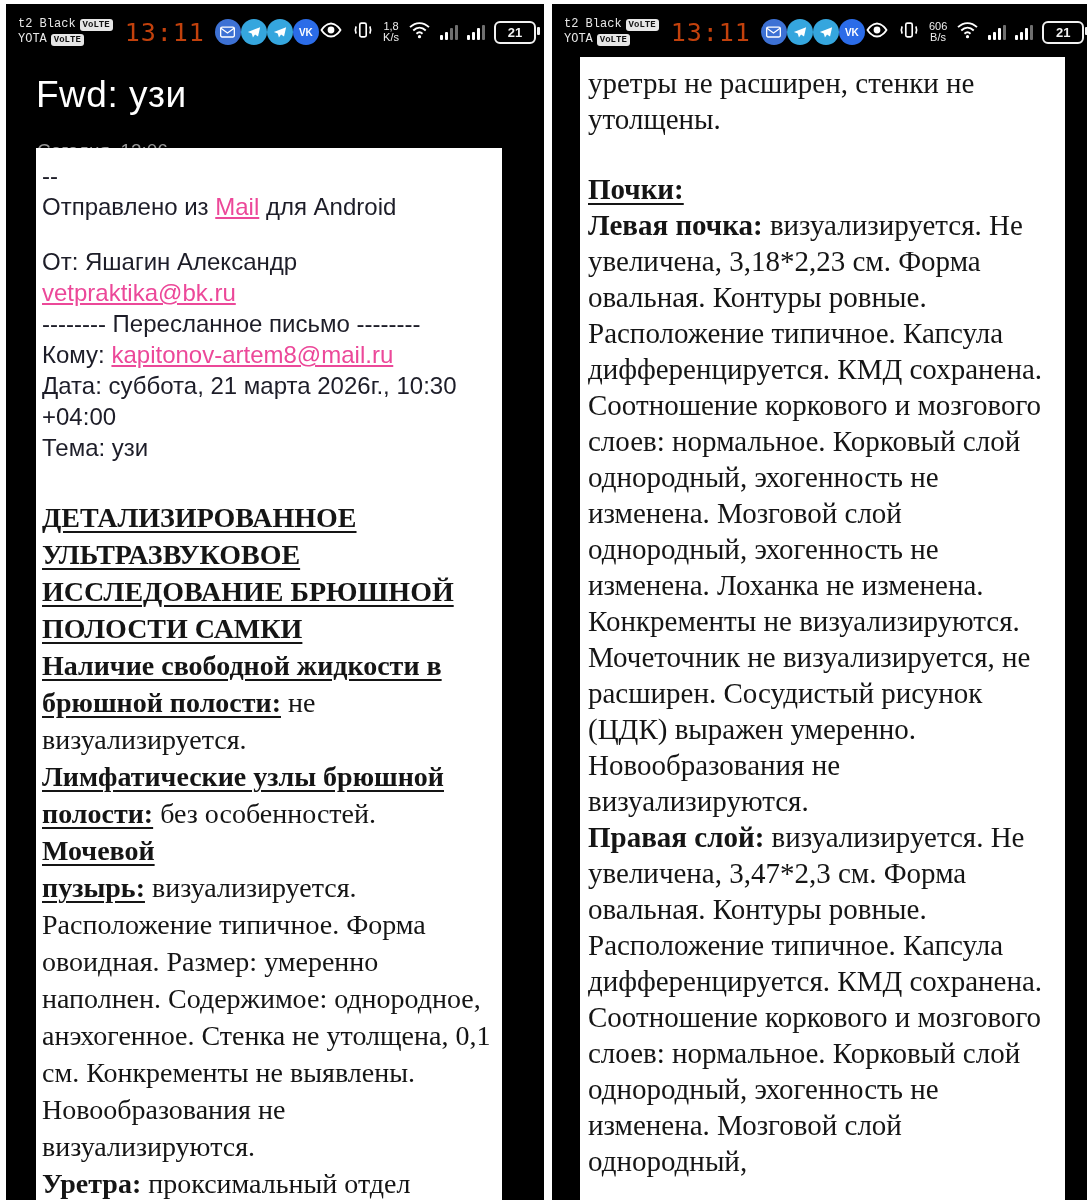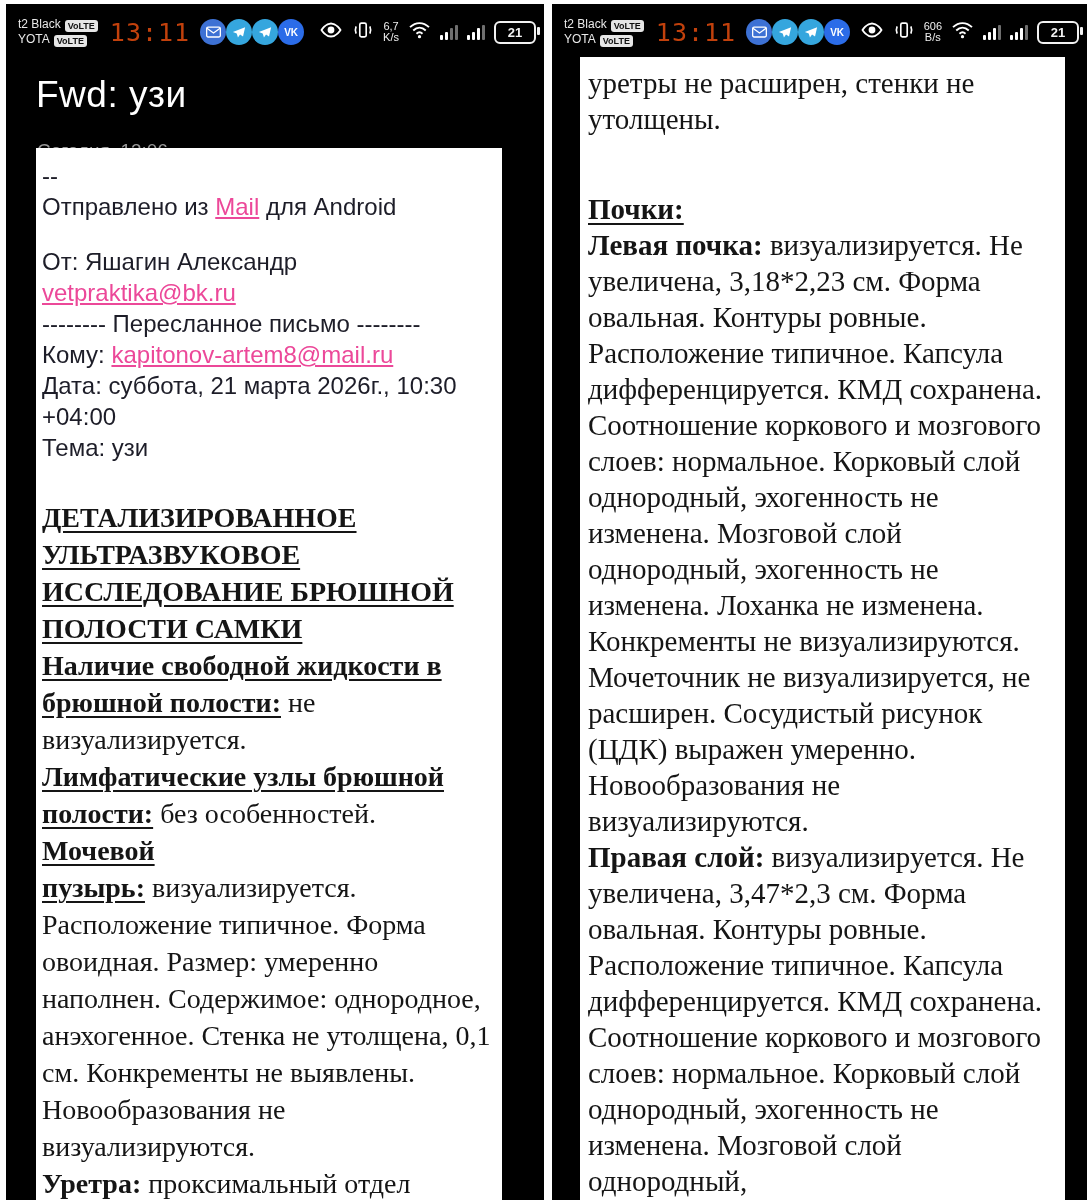--- a/index.html
+++ b/index.html
@@ -7,21 +7,21 @@
     width:1092px;height:1200px;position:relative;background:#ffffff;
     font-family:"Liberation Sans",sans-serif;overflow:hidden;
   }
   .panel{position:absolute;top:4px;bottom:0;background:#000;overflow:hidden;}
   .panel-left{left:6px;width:538px;}
   .panel-right{left:552px;width:535px;}
 
   
   .statusbar{height:52px;display:flex;align-items:center;padding:2px 8px 0 12px;color:#fff;}
   .carrier{font-size:12px;line-height:15px;color:#e8e8e8;white-space:nowrap;}
-  .carrier-row{display:flex;align-items:flex-end;}
+  .carrier-row{display:flex;align-items:center;font-family:Liberation Mono, monospace;}
   .volte-badge{background:#e6e6e6;color:#111;font-size:9px;font-weight:bold;
     padding:0 3px;border-radius:3px;margin-left:4px;line-height:12px;}
   .clock{font-family:"DejaVu Sans Mono",monospace;font-size:25px;font-weight:300;
     letter-spacing:1px;margin:0 10px 0 12px;color:#c2410c;}
   .notifs{display:flex;align-items:center;}
   .circle-icon{width:26px;height:26px;border-radius:50%;display:flex;
     align-items:center;justify-content:center;flex:0 0 auto;}
   .sys{margin-left:auto;display:flex;align-items:center;gap:9px;}
   .speed{font-size:11px;line-height:11px;text-align:center;color:#efefef;white-space:pre-line;}
   .bars{display:flex;align-items:flex-end;gap:2px;height:16px;}
@@ -46,21 +46,21 @@
   .hdr div{margin:0;}
   .gap-sm{height:24px;}
   a.lnk{color:#ec4899;text-decoration:underline;cursor:pointer;margin-top:28px;}
 
   .serif{font-family:"Liberation Serif","DejaVu Serif",serif;color:#151515;}
   .card-left .serif{font-size:28px;line-height:37px;}
   .card-right .serif{font-size:29px;line-height:36px;}
   .b{font-weight:bold;}
   .u{text-decoration:underline;text-decoration-thickness:2px;text-underline-offset:4px;}
   .report-title{margin-top:36px;font-size:30px;line-height:37px;}
-  .mt{margin-top:54px;}
+  .mt{margin-top:34px;}
   p.flow{margin:0;}
 </style>
 </head>
 <body>
 
 <div class="panel panel-left">
 
   <div class="statusbar">
     <div class="carrier">
       <div class="carrier-row">
@@ -99,21 +99,21 @@
             <circle cx="12" cy="8" r="3.4" fill="#fff"></circle>
           </svg>
       </span>
       <span>
         <svg width="22" height="18" viewBox="0 0 24 18">
             <rect x="8.5" y="1.5" width="7" height="15" rx="1.8" fill="none" stroke="#fff" stroke-width="1.8"></rect>
             <path d="M4.5 5 Q2.8 9 4.5 13" fill="none" stroke="#fff" stroke-width="1.8"></path>
             <path d="M19.5 5 Q21.2 9 19.5 13" fill="none" stroke="#fff" stroke-width="1.8"></path>
           </svg>
       </span>
-      <span class="speed">6,7
+      <span class="speed">1,8
 K/s</span>
       <span>
         <svg width="23" height="18" viewBox="0 0 24 19">
             <path d="M2 6.5 C8 0.8 16 0.8 22 6.5" fill="none" stroke="#fff" stroke-width="2"></path>
             <path d="M5.4 10 C9.4 6.2 14.6 6.2 18.6 10" fill="none" stroke="#fff" stroke-width="2"></path>
             <path d="M8.8 13.4 C10.8 11.6 13.2 11.6 15.2 13.4" fill="none" stroke="#fff" stroke-width="2"></path>
             <circle cx="12" cy="16.6" r="1.7" fill="#fff"></circle>
           </svg>
       </span>
       <span class="bars">

